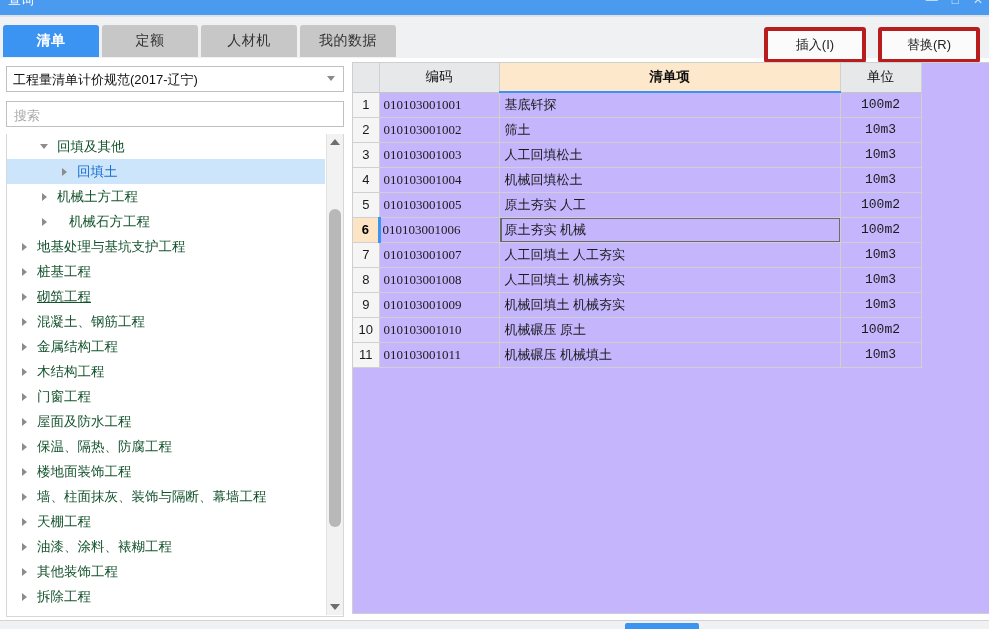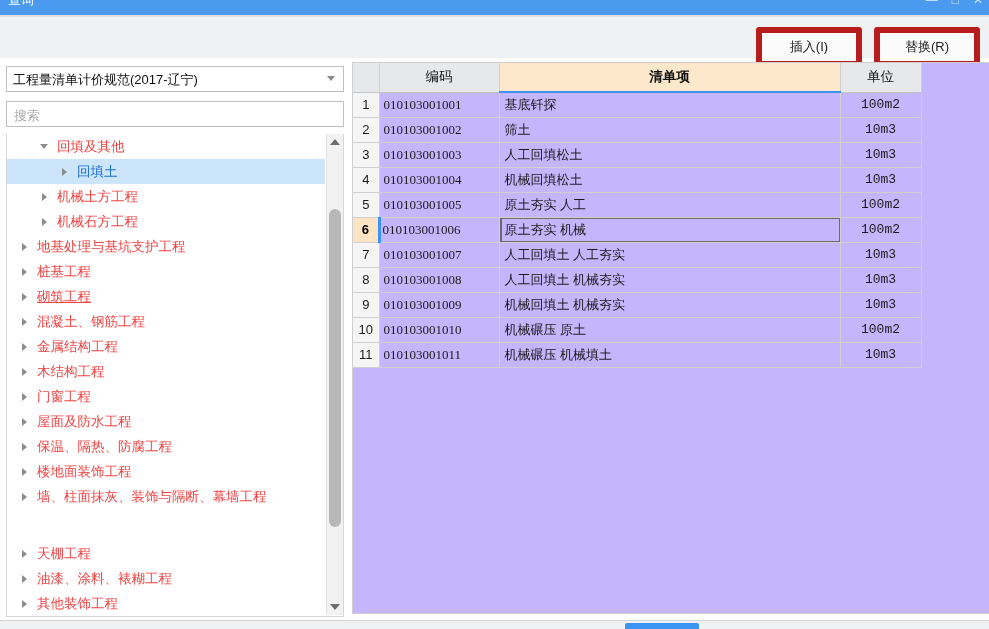--- a/index.html
+++ b/index.html
@@ -67,21 +67,21 @@
     color: #ffffff;
     font-weight: bold;
   }
   .actions {
     position: absolute; right: 9px; top: 10px;
     display: flex; gap: 12px;
   }
   .btn {
     width: 94px; height: 28px;
     background: #fbfbfb;
-    border: 6px solid #b91c1c;
+    border: 4px solid #b91c1c;
     border-radius: 3px;
     font-size: 13px; color: #222222;
     display: flex; align-items: center; justify-content: center;
     cursor: pointer;
   }
 
   
   .left-panel {
     position: absolute; left: 6px; top: 66px;
     width: 340px; height: 558px;
@@ -136,21 +136,21 @@
   }
   .tree {
     position: absolute; left: 0; top: 0;
     width: 318px;
   }
   .tree-node {
     position: relative;
     height: 25px;
     display: flex; align-items: center;
     font-size: 13.5px;
-    color: #ef4444;
+    color: #14532d;
     cursor: pointer;
     white-space: nowrap;
   }
   .tree-node.selected {
     background: #cce5fb;
     color: #1c6fd0;
   }
   .tree-node.selected .tree-label { color: #1c6fd0; }
   .tw {
     width: 14px; height: 14px;
@@ -321,20 +321,34 @@
     <div class="titlebar-text">查询</div>
     <div class="win-controls">
       <span class="win-btn">—</span>
       <span class="win-btn">□</span>
       <span class="win-btn">✕</span>
     </div>
   </div>
   <div class="titlebar-shadow"></div>
 
   <div class="tabstrip">
+    <div class="tabs">
+      <div class="tab active">
+        <span>清单</span>
+      </div>
+      <div class="tab">
+        <span>定额</span>
+      </div>
+      <div class="tab">
+        <span>人材机</span>
+      </div>
+      <div class="tab">
+        <span>我的数据</span>
+      </div>
+    </div>
     <div class="actions">
       <div class="btn">
         <span>插入(I)</span>
       </div>
       <div class="btn">
         <span>替换(R)</span>
       </div>
     </div>
   </div>
 
@@ -356,21 +370,21 @@
             <span class="tree-label">回填及其他</span>
           </div>
           <div class="tree-node selected" style="padding-left: 50px;">
             <span class="tw collapsed"></span>
             <span class="tree-label">回填土</span>
           </div>
           <div class="tree-node" style="padding-left: 30px;">
             <span class="tw collapsed"></span>
             <span class="tree-label">机械土方工程</span>
           </div>
-          <div class="tree-node" style="padding-left: 30px;">
+          <div class="tree-node" style="padding-left: 30px; gap: 12px;">
             <span class="tw collapsed"></span>
             <span class="tree-label">机械石方工程</span>
           </div>
           <div class="tree-node" style="padding-left: 10px;">
             <span class="tw collapsed"></span>
             <span class="tree-label">地基处理与基坑支护工程</span>
           </div>
           <div class="tree-node" style="padding-left: 10px;">
             <span class="tw collapsed"></span>
             <span class="tree-label">桩基工程</span>
@@ -404,21 +418,21 @@
             <span class="tree-label">保温、隔热、防腐工程</span>
           </div>
           <div class="tree-node" style="padding-left: 10px;">
             <span class="tw collapsed"></span>
             <span class="tree-label">楼地面装饰工程</span>
           </div>
           <div class="tree-node" style="padding-left: 10px;">
             <span class="tw collapsed"></span>
             <span class="tree-label">墙、柱面抹灰、装饰与隔断、幕墙工程</span>
           </div>
-          <div class="tree-node" style="padding-left: 10px; margin-top: 32px;">
+          <div class="tree-node" style="padding-left: 10px;">
             <span class="tw collapsed"></span>
             <span class="tree-label">天棚工程</span>
           </div>
           <div class="tree-node" style="padding-left: 10px;">
             <span class="tw collapsed"></span>
             <span class="tree-label">油漆、涂料、裱糊工程</span>
           </div>
           <div class="tree-node" style="padding-left: 10px;">
             <span class="tw collapsed"></span>
             <span class="tree-label">其他装饰工程</span>

